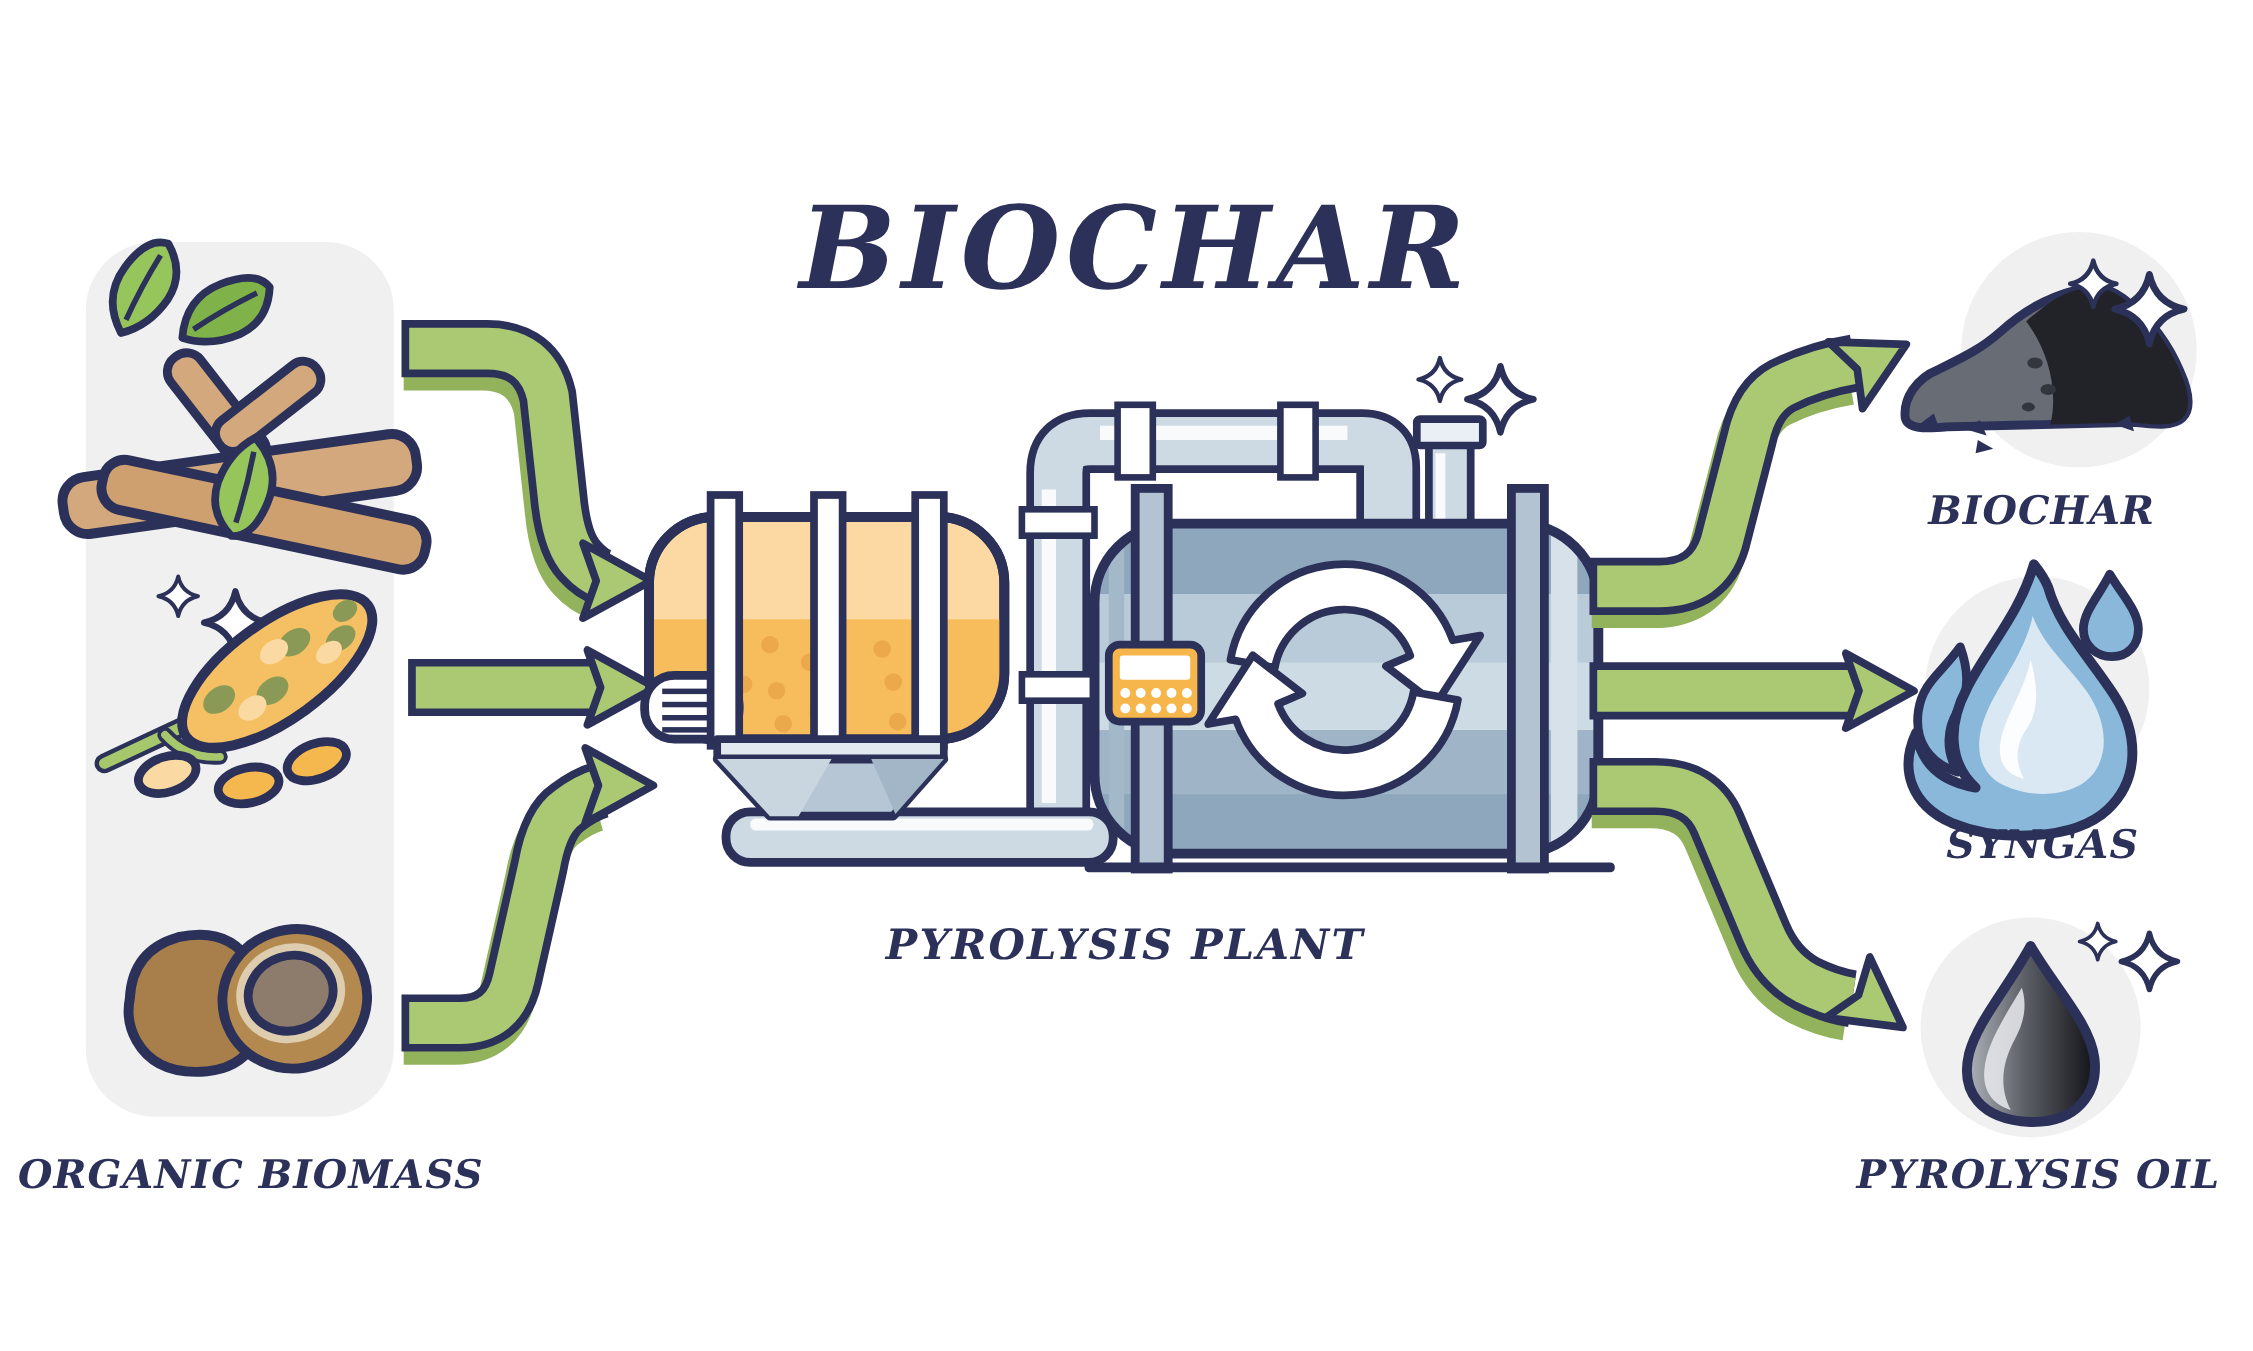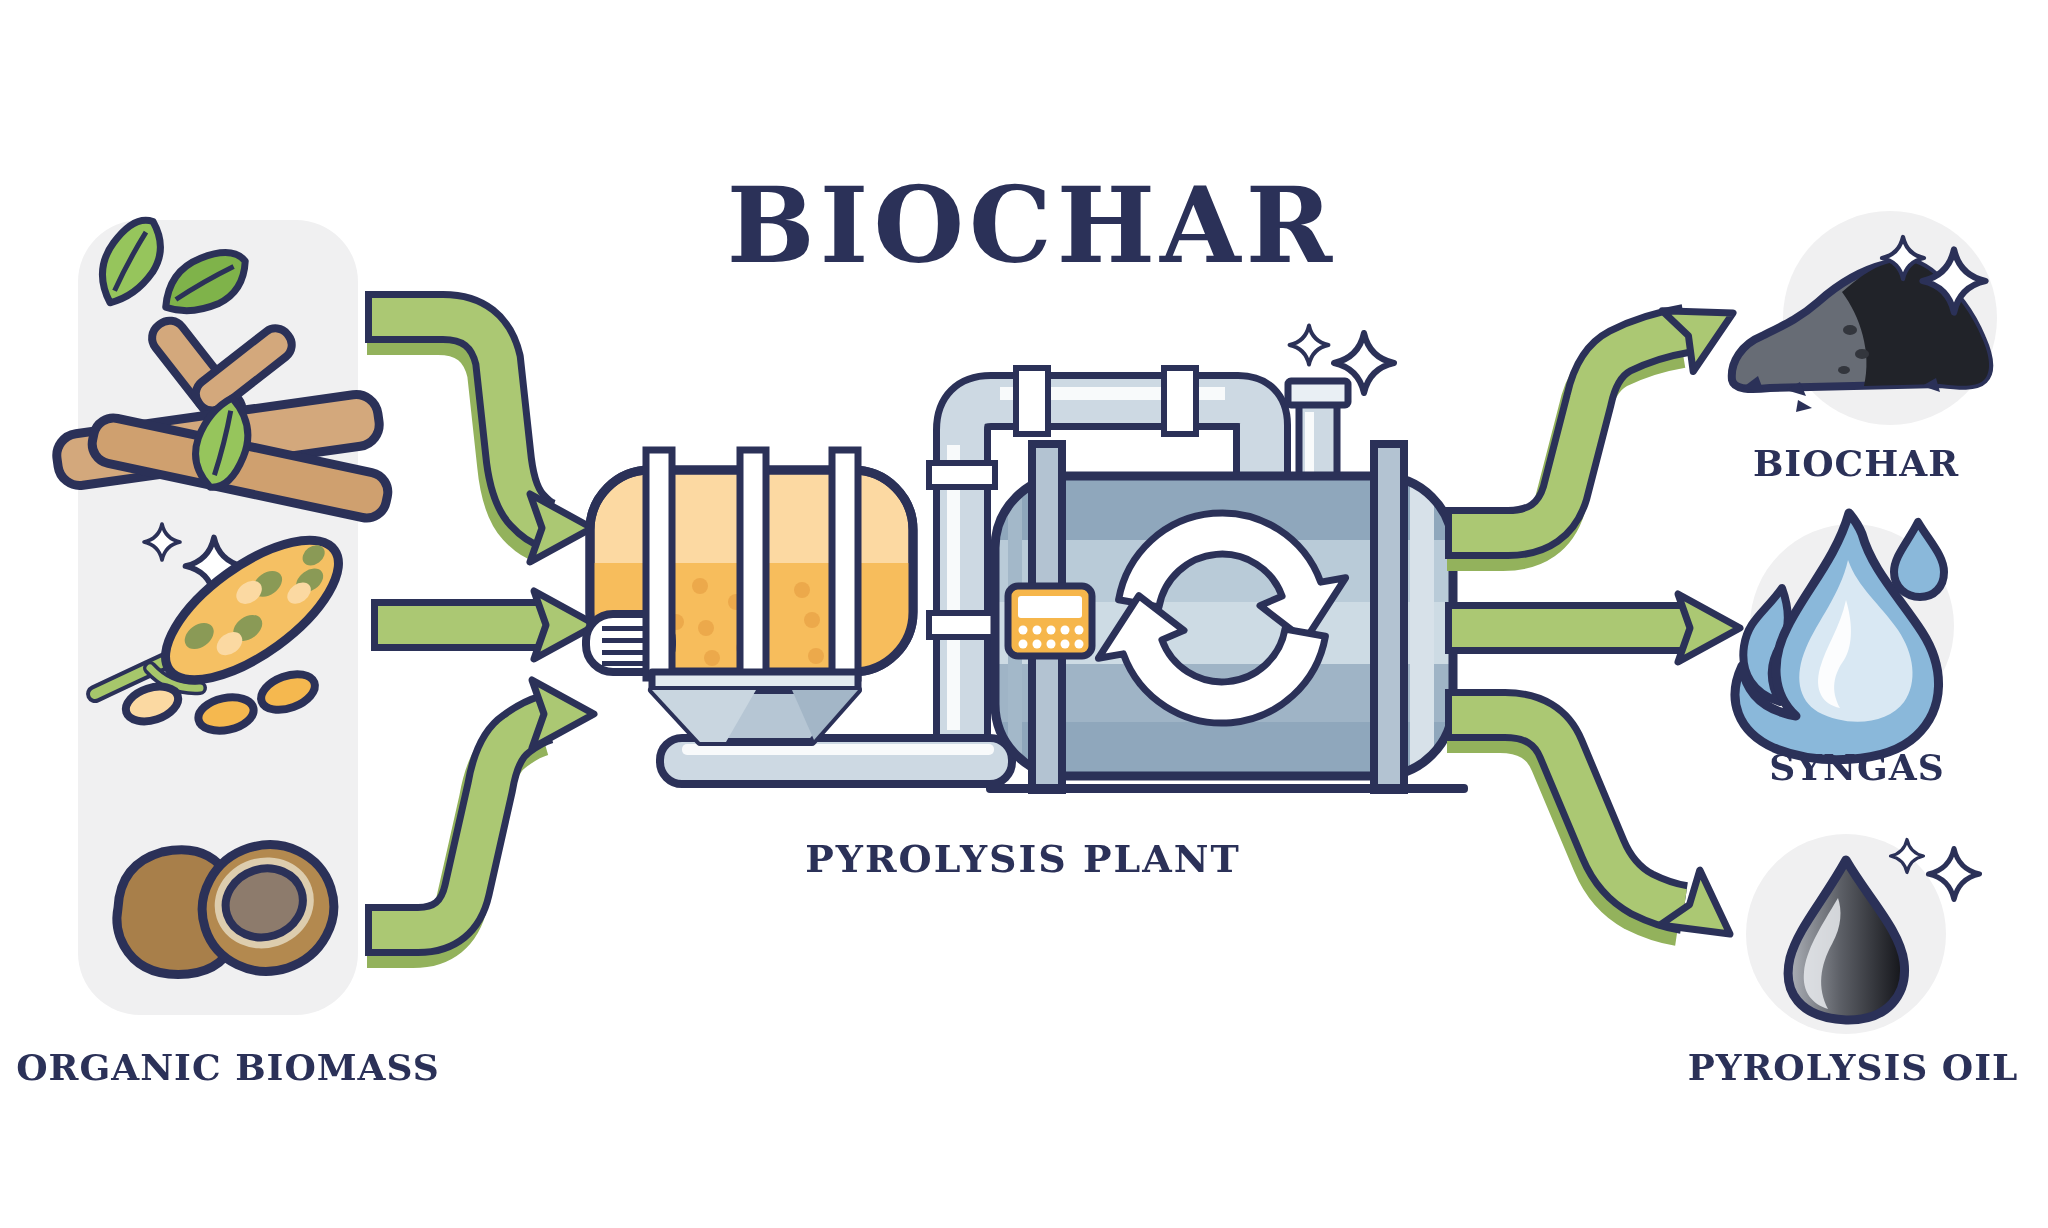--- a/index.html
+++ b/index.html
@@ -1,16 +1,16 @@
 <!DOCTYPE html>
 <html><head>
 <meta charset="utf-8">
 <style>
   html,body{margin:0;padding:0;background:#ffffff;}
-  .stage{width:2048px;height:1228px;position:relative;background:#fff;overflow:hidden;}
+  .stage{width:2048px;height:1228px;position:relative;background:#fff;overflow:hidden;font-style:italic;}
   text{font-family:"DejaVu Serif","Liberation Serif",serif;font-weight:bold;fill:#2b3158;}
   .title-text{font-size:104px;letter-spacing:5px;}
   .label-text{font-size:36px;letter-spacing:1px;}
   .plant-label{font-size:38px;letter-spacing:2px;}
 </style>
 </head>
 <body>
 
 <div class="stage">
 <svg viewBox="0 0 2048 1228" width="2048" height="1228">

